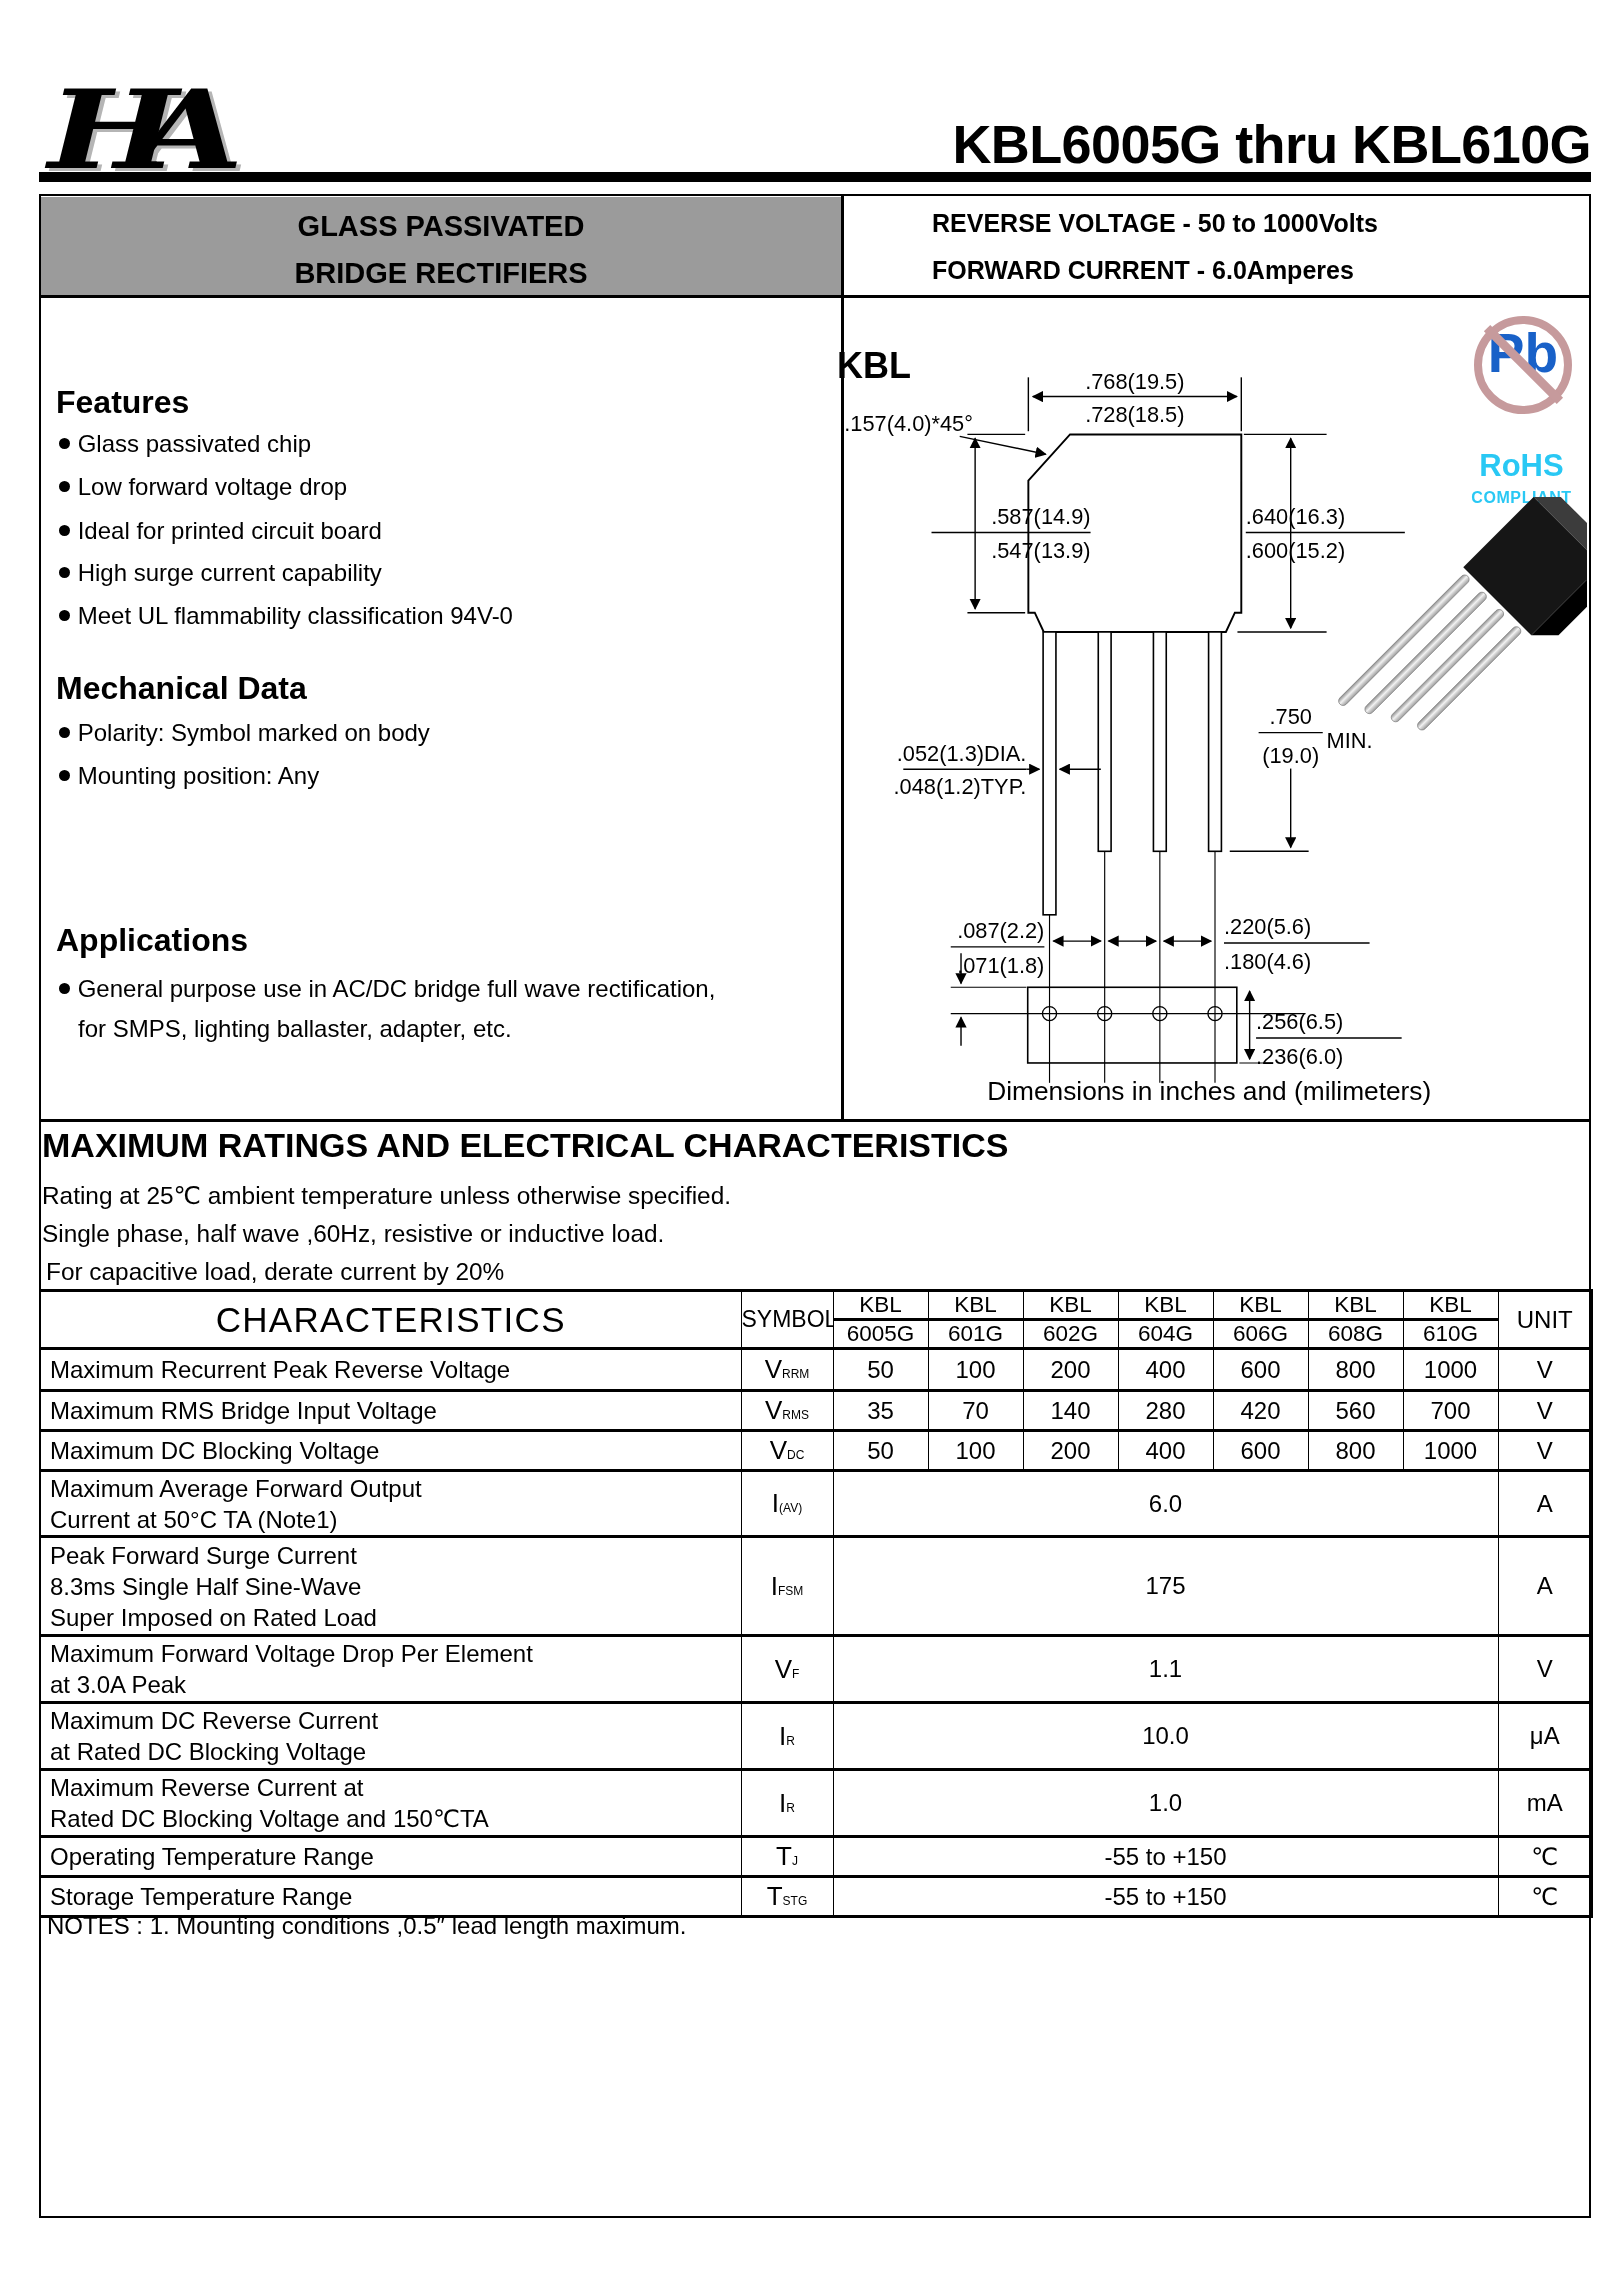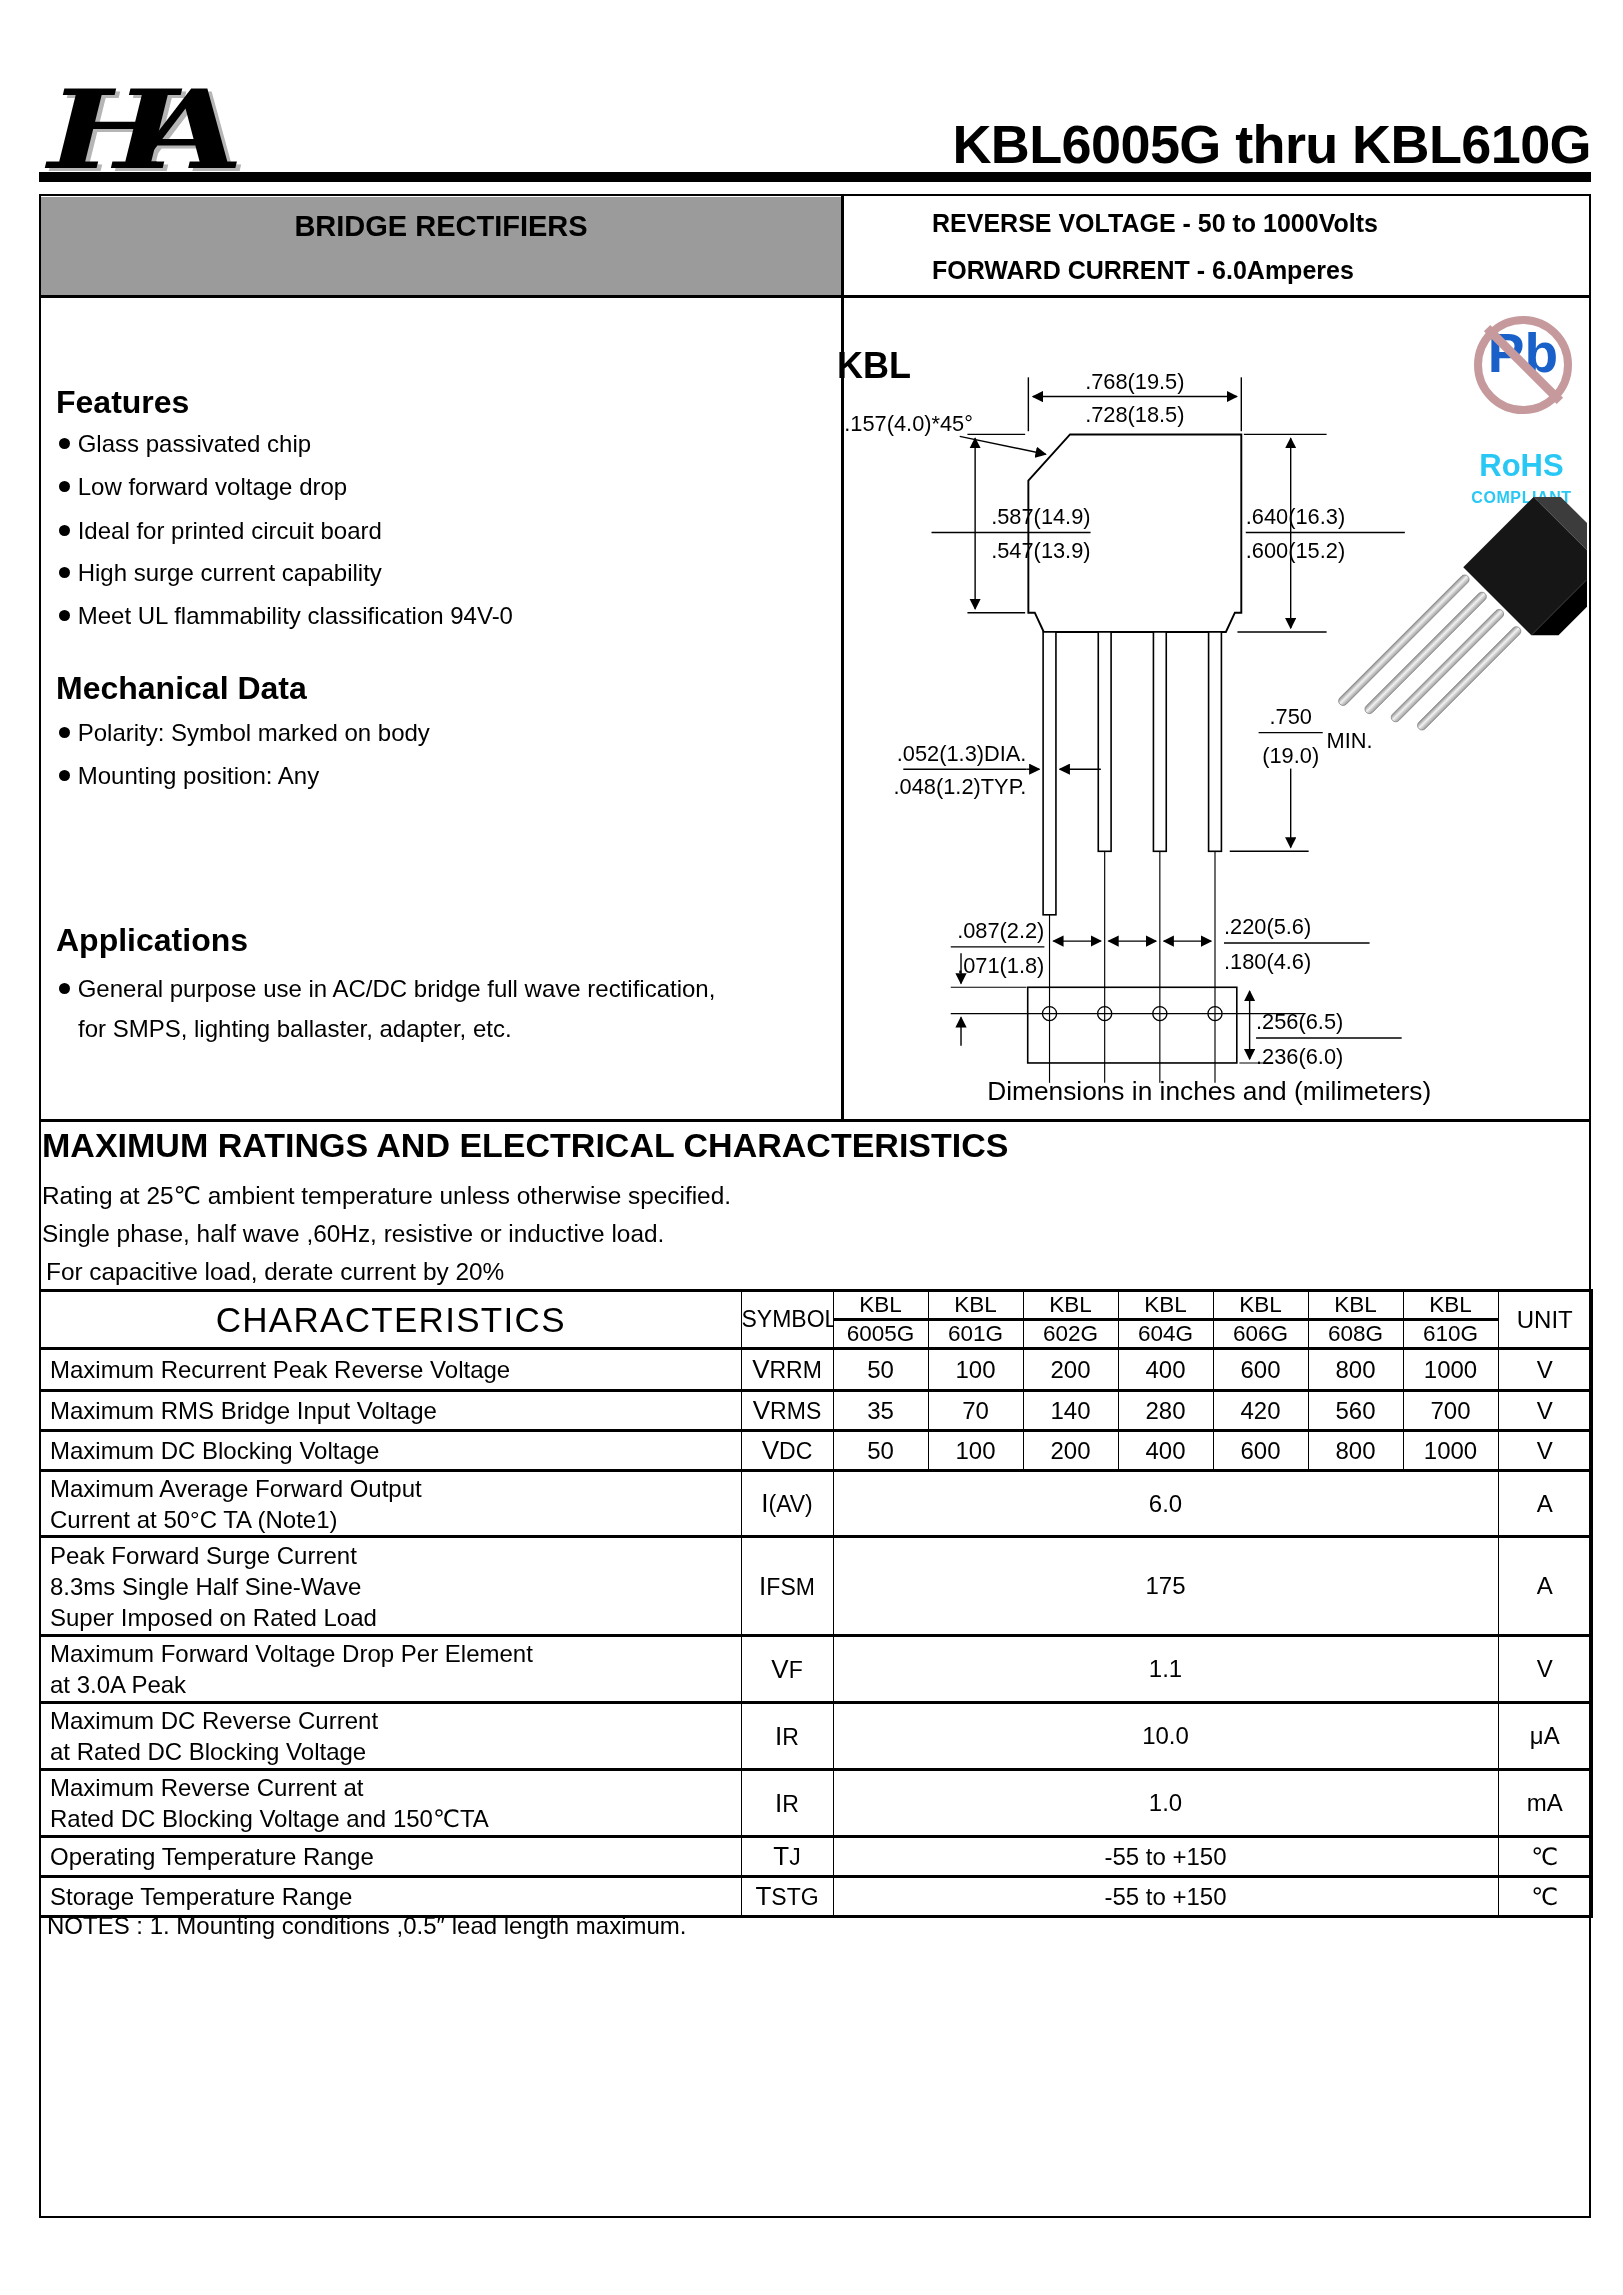--- a/index.html
+++ b/index.html
@@ -61,39 +61,40 @@
   #ratings-table td,#ratings-table th{border:1.9px solid #000;border-top-width:3.2px;border-bottom-width:3.2px;
      padding:0;overflow:hidden;}
   #ratings-table .khead{border-bottom-width:2.6px;}
   .char-th{font-size:35px;font-weight:normal;letter-spacing:1.3px;}
   .sym-th{font-size:23px;font-weight:normal;}
   .unit-th{font-size:24px;font-weight:normal;}
   .kbl-th{font-size:22.5px;font-weight:normal;}
   .lbl{font-size:24px;text-align:left;padding-left:9px !important;line-height:31px;}
   .val,.unit{font-size:24px;text-align:center;}
   .sym{text-align:center;}
-  .sm{font-size:26px;} .ss{font-size:23px;} tr.h37{height:24px;} tr.h36{height:23px;}
+  .sm{font-size:26px;} .ss{font-size:12px;} tr.h37{height:24px;} tr.h36{height:23px;}
   tr.h66{height:42px;} tr.h63{height:40px;} tr.h103{height:66px;} tr.h154{height:99px;}
   tr.h105{height:67px;} tr.h62{height:40px;margin-left:8px;}
   #notes-text{left:47px;top:1912px;font-size:24px;}
 </style>
 </head>
 <body>
 
 <div class="abs" id="logo">HA</div>
 <div class="abs" id="doc-title">KBL6005G thru KBL610G</div>
 <div class="abs" id="top-rule"></div>
 
 <div class="abs" id="doc-box"></div>
 <div class="abs" id="banner-gray"></div>
 <div class="abs hline" id="banner-divider"></div>
 <div class="abs vline" id="col-divider"></div>
 <div class="abs hline" id="section-divider"></div>
 
 <div class="abs" id="banner-left-text">
+  <div>GLASS PASSIVATED</div>
   <div>BRIDGE  RECTIFIERS</div>
 </div>
 <div class="abs" id="banner-right-text">
   <div>REVERSE VOLTAGE   -  50 to 1000Volts</div>
   <div>FORWARD CURRENT -  6.0Amperes</div>
 </div>
 
 <div class="abs sec-h" id="features-h">Features</div>
 <div class="abs bullet-item" id="feat-0"><span class="dot"></span><span>Glass passivated chip</span></div>
 <div class="abs bullet-item" id="feat-1"><span class="dot"></span><span>Low forward voltage drop</span></div>

